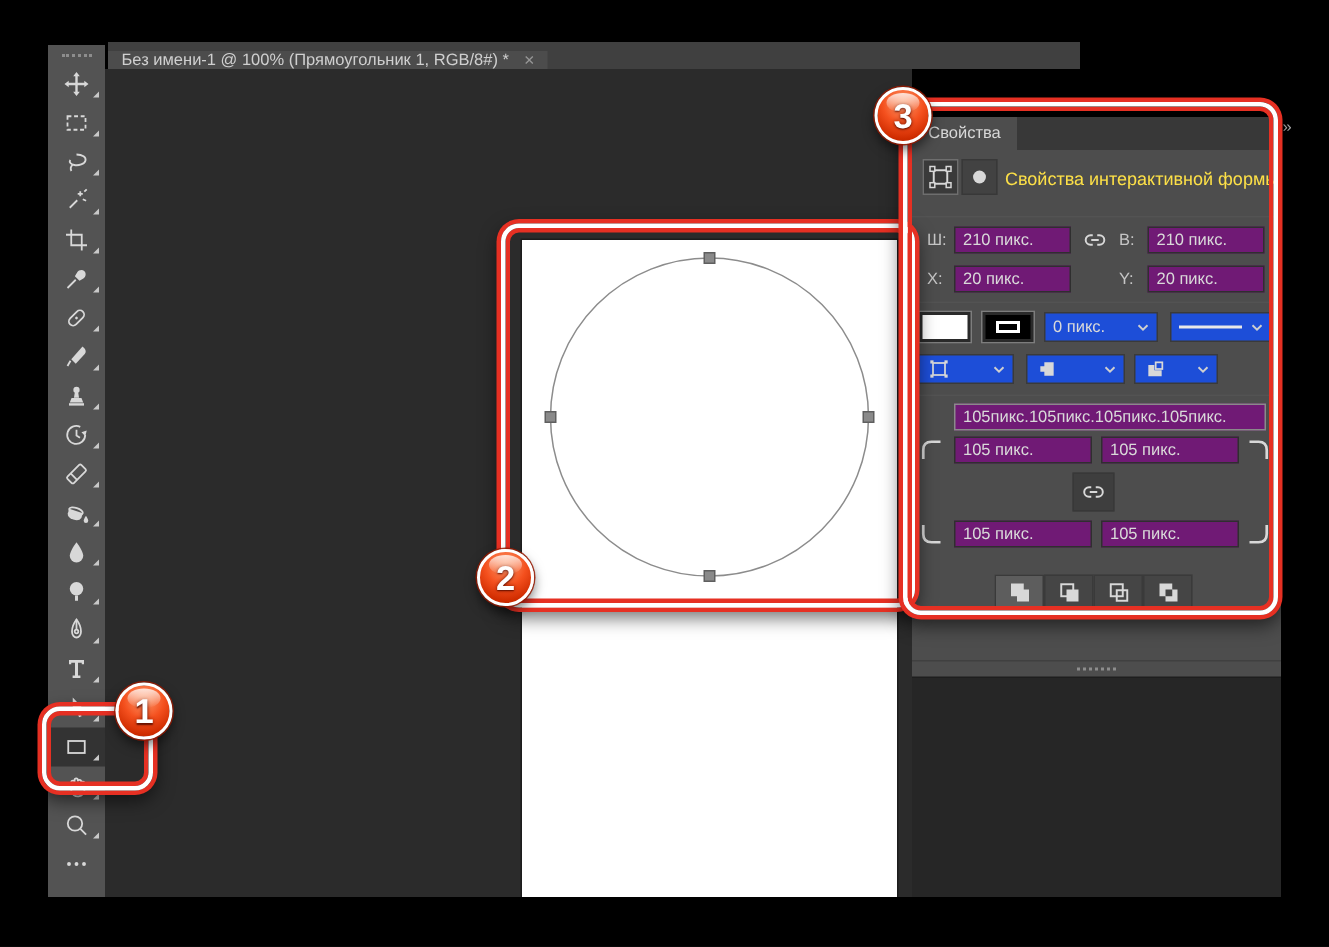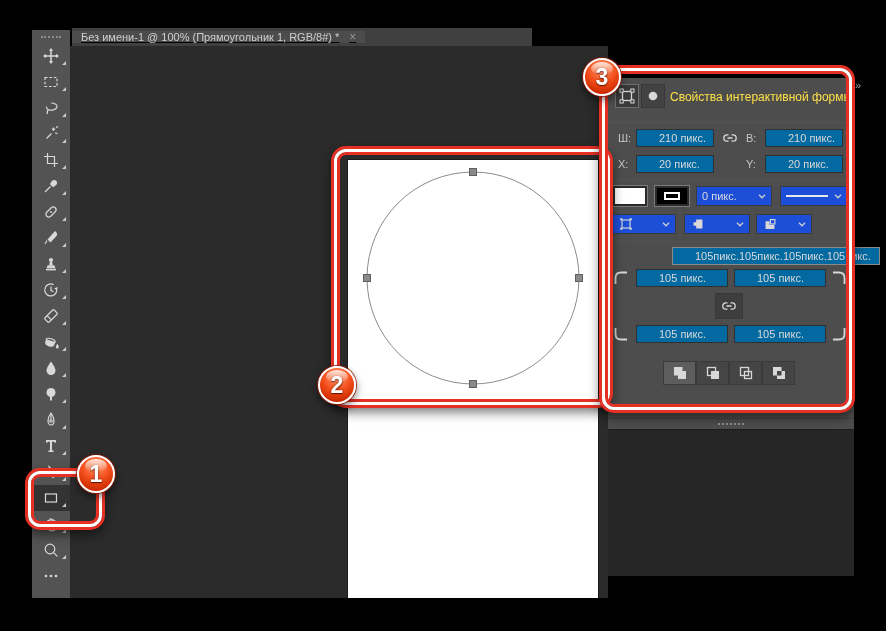--- a/index.html
+++ b/index.html
@@ -7,22 +7,22 @@
     font-family:"Liberation Sans","DejaVu Sans",sans-serif; }
   #app { position:relative; width:886px; height:631px; background:#000; }
 
   
   #pasteboard { position:absolute; left:70px; top:46px; width:538px; height:552px; background:#2b2b2b; }
   #document { position:absolute; left:348px; top:160px; width:250px; height:438px; background:#fff;
     box-shadow:0 0 0 1px rgba(0,0,0,.35); }
   #shape-svg { position:absolute; left:348px; top:160px; }
 
   
-  #tabbar { position:absolute; left:72px; top:28px; width:460px; height:18px; background:#404040;
-    display:flex; align-items:center;text-decoration:underline; }
+  #tabbar { position:absolute; left:72px; top:28px; width:648px; height:18px; background:#404040;
+    display:flex; align-items:flex-end; }
   .doc-tab { display:inline-flex; align-items:center; gap:10px; background:#4c4c4c;
     padding:0 9px; font-size:11px; color:#cfcfcf; white-space:nowrap; }
   .doc-tab .close { color:#969696; font-size:12px; line-height:1; }
 
   
   #toolbar { position:absolute; left:32px; top:30px; width:38px; height:568px; background:#535353; }
   .tb-grip { height:13px; display:flex; align-items:center; justify-content:center; }
   .tb-grip i { display:block; width:20px; border-top:2px dotted #8d8d8d; }
   .tool { position:relative; width:38px; height:26px; display:flex; align-items:center; justify-content:center; }
   .tool.selected { background:#333333; }
@@ -37,23 +37,23 @@
   .ptabs { height:22px; background:#383838; display:flex; }
   .ptab { width:70px; background:#4d4d4d; color:#d8d8d8; font-size:11px;
     display:flex; align-items:center; justify-content:center; }
   .pcontent { position:relative; height:340px; background:#4d4d4d; }
   .pgrip { height:12px; background:#4d4d4d; border-top:1px solid #404040; border-bottom:1px solid #1e1e1e;
     display:flex; align-items:center; justify-content:center; }
   .pgrip i { display:block; width:26px; border-top:2px dotted #8d8d8d; }
   .pdock { height:146px; background:#262626; }
   .pdivider { position:absolute; left:0; width:246px; height:1px; background:#5a5a5a; opacity:.55; }
   .plabel { position:absolute; color:#c6c6c6; font-size:11px; line-height:18px; }
-  .pfield { position:absolute; height:18px; background:#0369a1; border:1px solid #2f2f2f;
-    color:#d9d9d9; font-size:11px; line-height:16px; padding:0 22px; white-space:nowrap; overflow:hidden; }
-  .pfield.lit { border-color:#8a8a8a;margin-left:36px; }
+  .pfield { position:absolute; height:18px; background:#701a75; border:1px solid #2f2f2f;
+    color:#d9d9d9; font-size:11px; line-height:16px; padding:0 5px; white-space:nowrap; overflow:hidden; }
+  .pfield.lit { border-color:#8a8a8a; }
   .icon-btn { position:absolute; background:#424242; border:1px solid #383838;
     display:flex; align-items:center; justify-content:center; }
   .icon-btn.sel { border-color:#6e6e6e; background:#3a3a3a; }
   .dd { position:absolute; height:20px; background:#1d4ed8; border:1px solid #3a3a3a;
     display:flex; align-items:center; justify-content:space-between; padding:0 5px;
     color:#d9d9d9; font-size:11px; }
   .swatch-frame { position:absolute; width:36px; height:22px; border:1px solid #7d7d7d; background:#2a2a2a;
     display:flex; align-items:center; justify-content:center; }
   .panel-stroke { stroke:#d8d8d8; stroke-width:1.3; fill:none; }
   .panel-fill { fill:#d8d8d8; stroke:none; }
@@ -228,20 +228,23 @@
     <div class="tool">
       <svg width="18" height="18" viewBox="0 0 18 18">
         <circle class="fill" cx="4" cy="9" r="1.3"></circle>
           <circle class="fill" cx="9" cy="9" r="1.3"></circle>
           <circle class="fill" cx="14" cy="9" r="1.3"></circle>
         </svg>
     </div>
   </div>
 
   <div id="panel">
+    <div class="ptabs">
+      <div class="ptab">Свойства</div>
+    </div>
 
     <div class="pcontent">
 
       <div class="icon-btn sel" style="left:7px; top:6px; width:24px; height:24px;">
         <svg width="18" height="18" viewBox="0 0 18 18">
           <rect class="panel-stroke" x="4.5" y="4.5" width="9" height="9"></rect>
           <rect x="2" y="2" width="3.2" height="3.2" fill="#3a3a3a" stroke="#d8d8d8"></rect>
           <rect x="12.8" y="2" width="3.2" height="3.2" fill="#3a3a3a" stroke="#d8d8d8"></rect>
           <rect x="2" y="12.8" width="3.2" height="3.2" fill="#3a3a3a" stroke="#d8d8d8"></rect>
           <rect x="12.8" y="12.8" width="3.2" height="3.2" fill="#3a3a3a" stroke="#d8d8d8"></rect>

